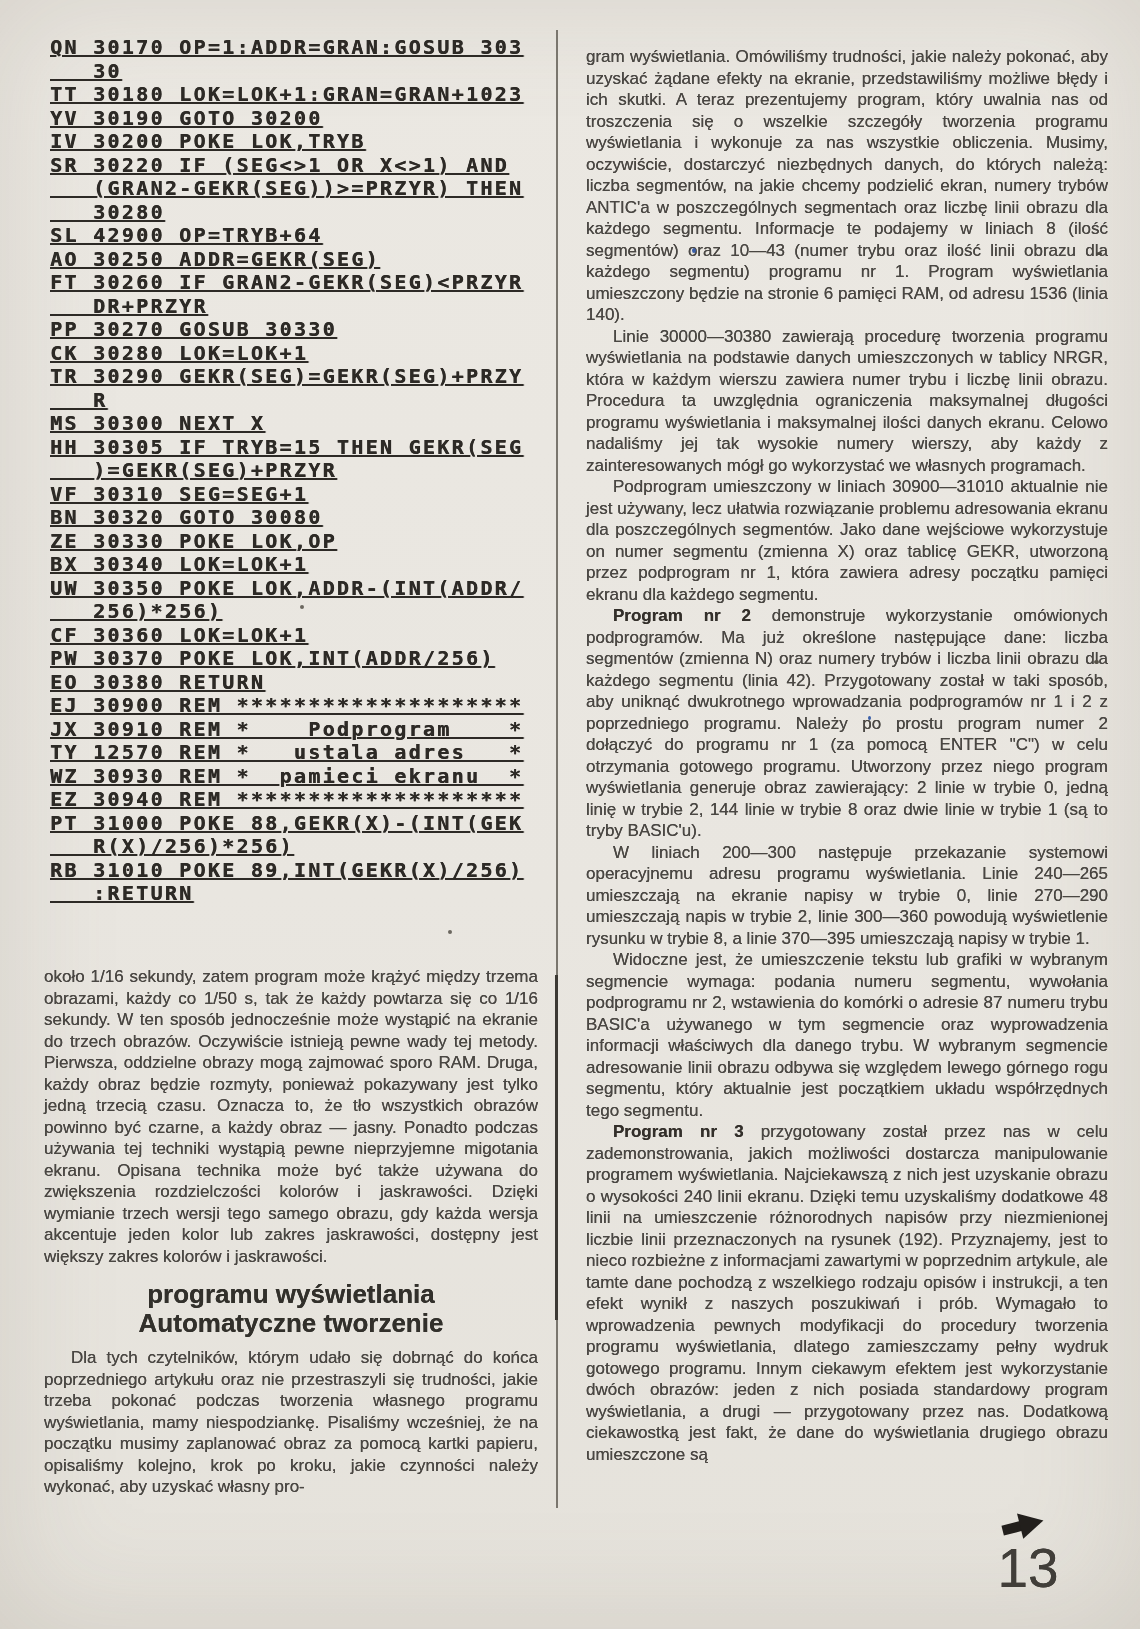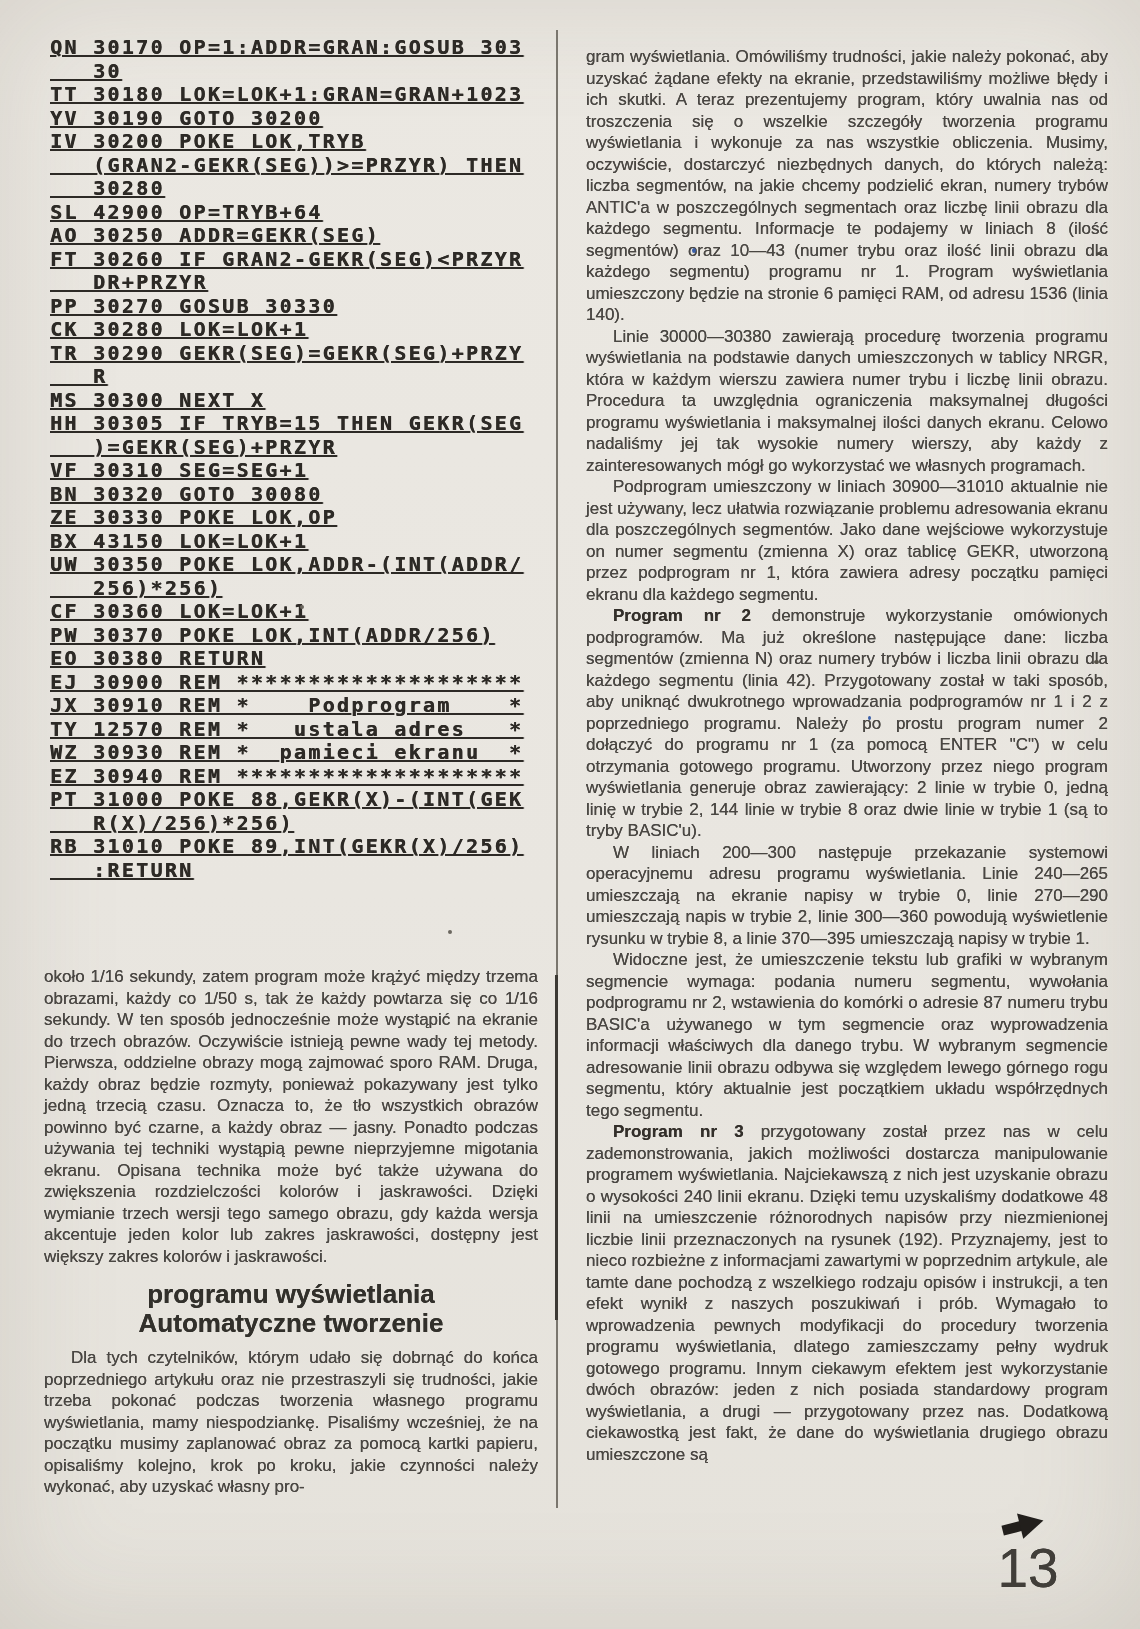--- a/index.html
+++ b/index.html
@@ -88,20 +88,21 @@
       <div>
         <div class="code-row">TT 30180 LOK=LOK+1:GRAN=GRAN+1023</div>
       </div>
       <div>
         <div class="code-row">YV 30190 GOTO 30200</div>
       </div>
       <div>
         <div class="code-row">IV 30200 POKE LOK,TRYB</div>
       </div>
       <div>
+        <div class="code-row">SR 30220 IF (SEG&lt;&gt;1 OR X&lt;&gt;1) AND</div>
         <div class="code-row">   (GRAN2-GEKR(SEG))&gt;=PRZYR) THEN</div>
         <div class="code-row">   30280</div>
       </div>
       <div>
         <div class="code-row">SL 42900 OP=TRYB+64</div>
       </div>
       <div>
         <div class="code-row">AO 30250 ADDR=GEKR(SEG)</div>
       </div>
       <div>
@@ -128,21 +129,21 @@
       <div>
         <div class="code-row">VF 30310 SEG=SEG+1</div>
       </div>
       <div>
         <div class="code-row">BN 30320 GOTO 30080</div>
       </div>
       <div>
         <div class="code-row">ZE 30330 POKE LOK,OP</div>
       </div>
       <div>
-        <div class="code-row">BX 43150 LOK=LOK+1</div>
+        <div class="code-row">BX 30340 LOK=LOK+1</div>
       </div>
       <div>
         <div class="code-row">UW 30350 POKE LOK,ADDR-(INT(ADDR/</div>
         <div class="code-row">   256)*256)</div>
       </div>
       <div>
         <div class="code-row">CF 30360 LOK=LOK+1</div>
       </div>
       <div>
         <div class="code-row">PW 30370 POKE LOK,INT(ADDR/256)</div>

